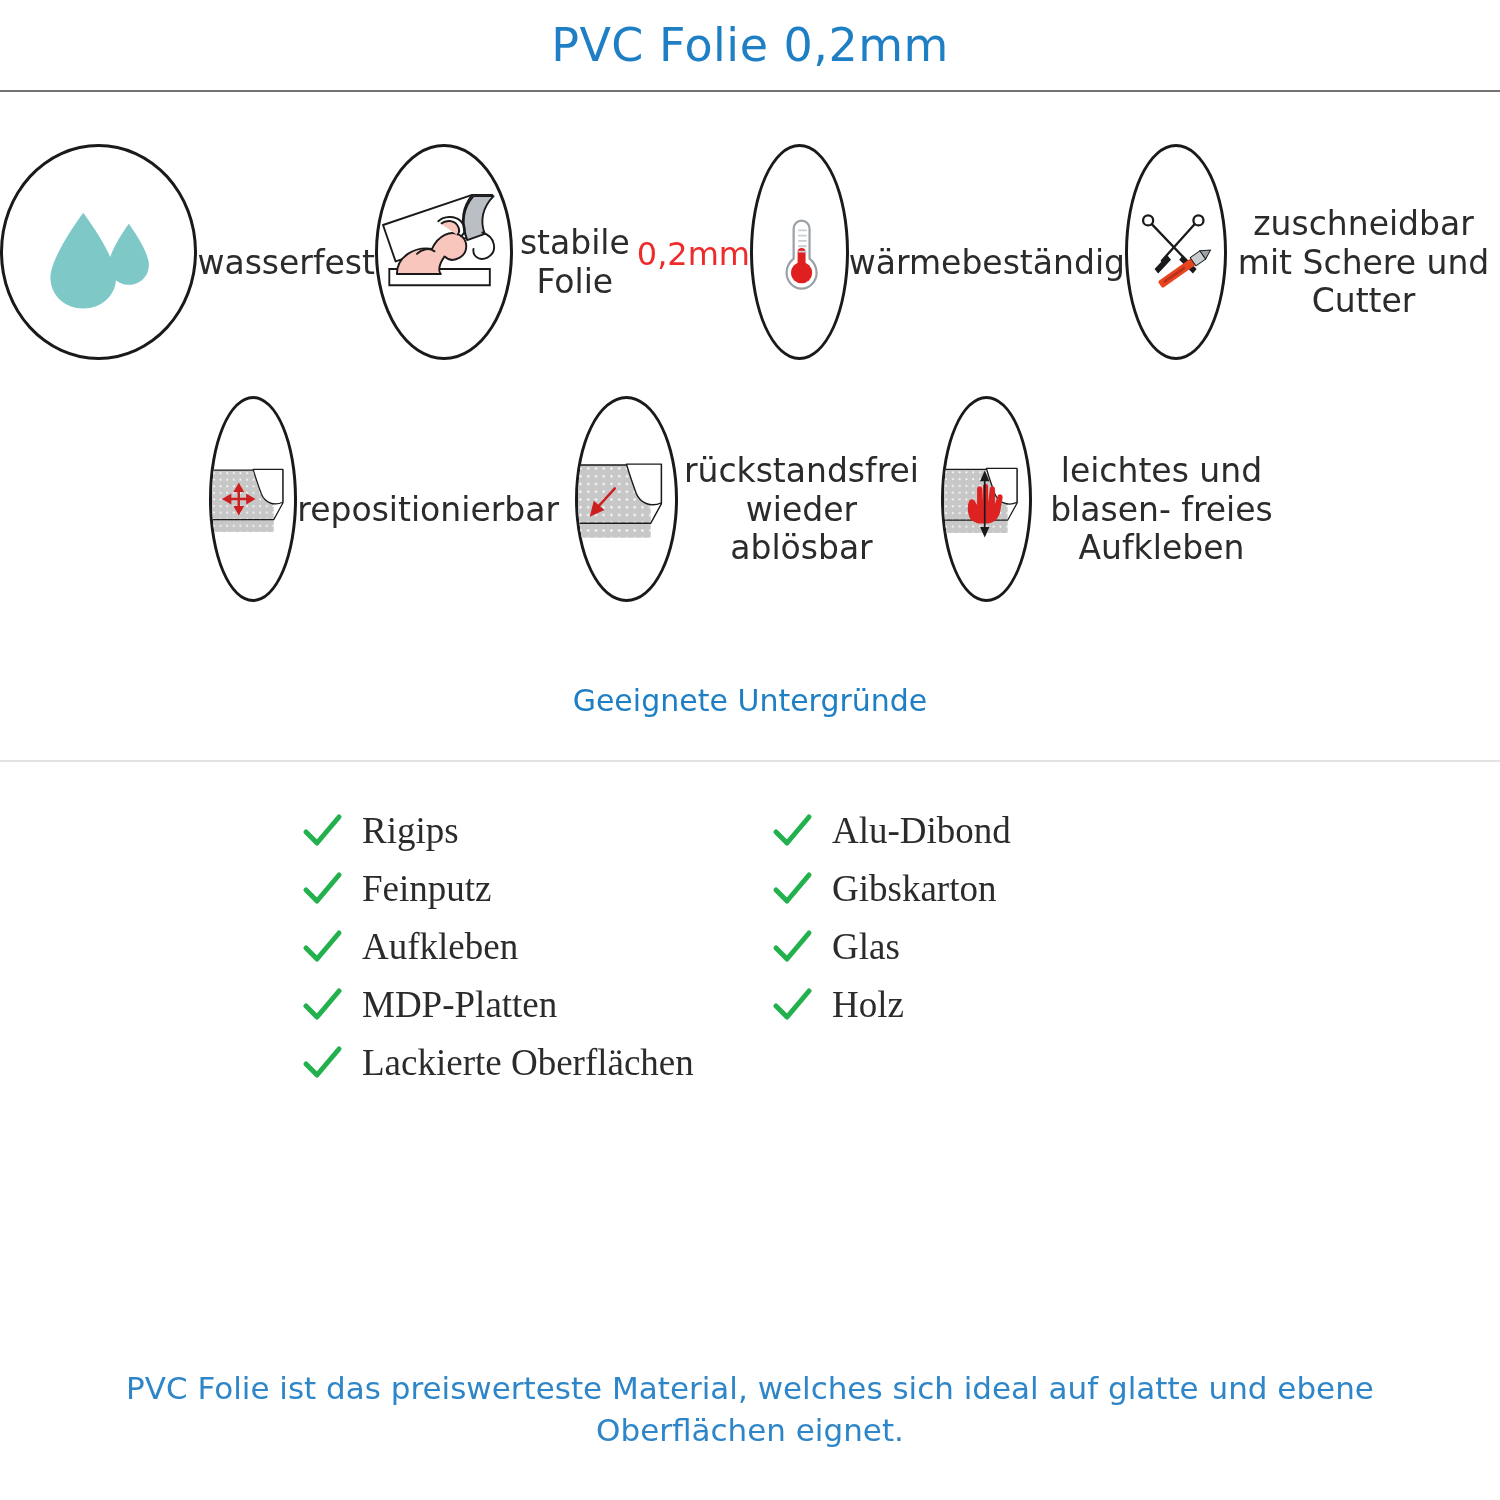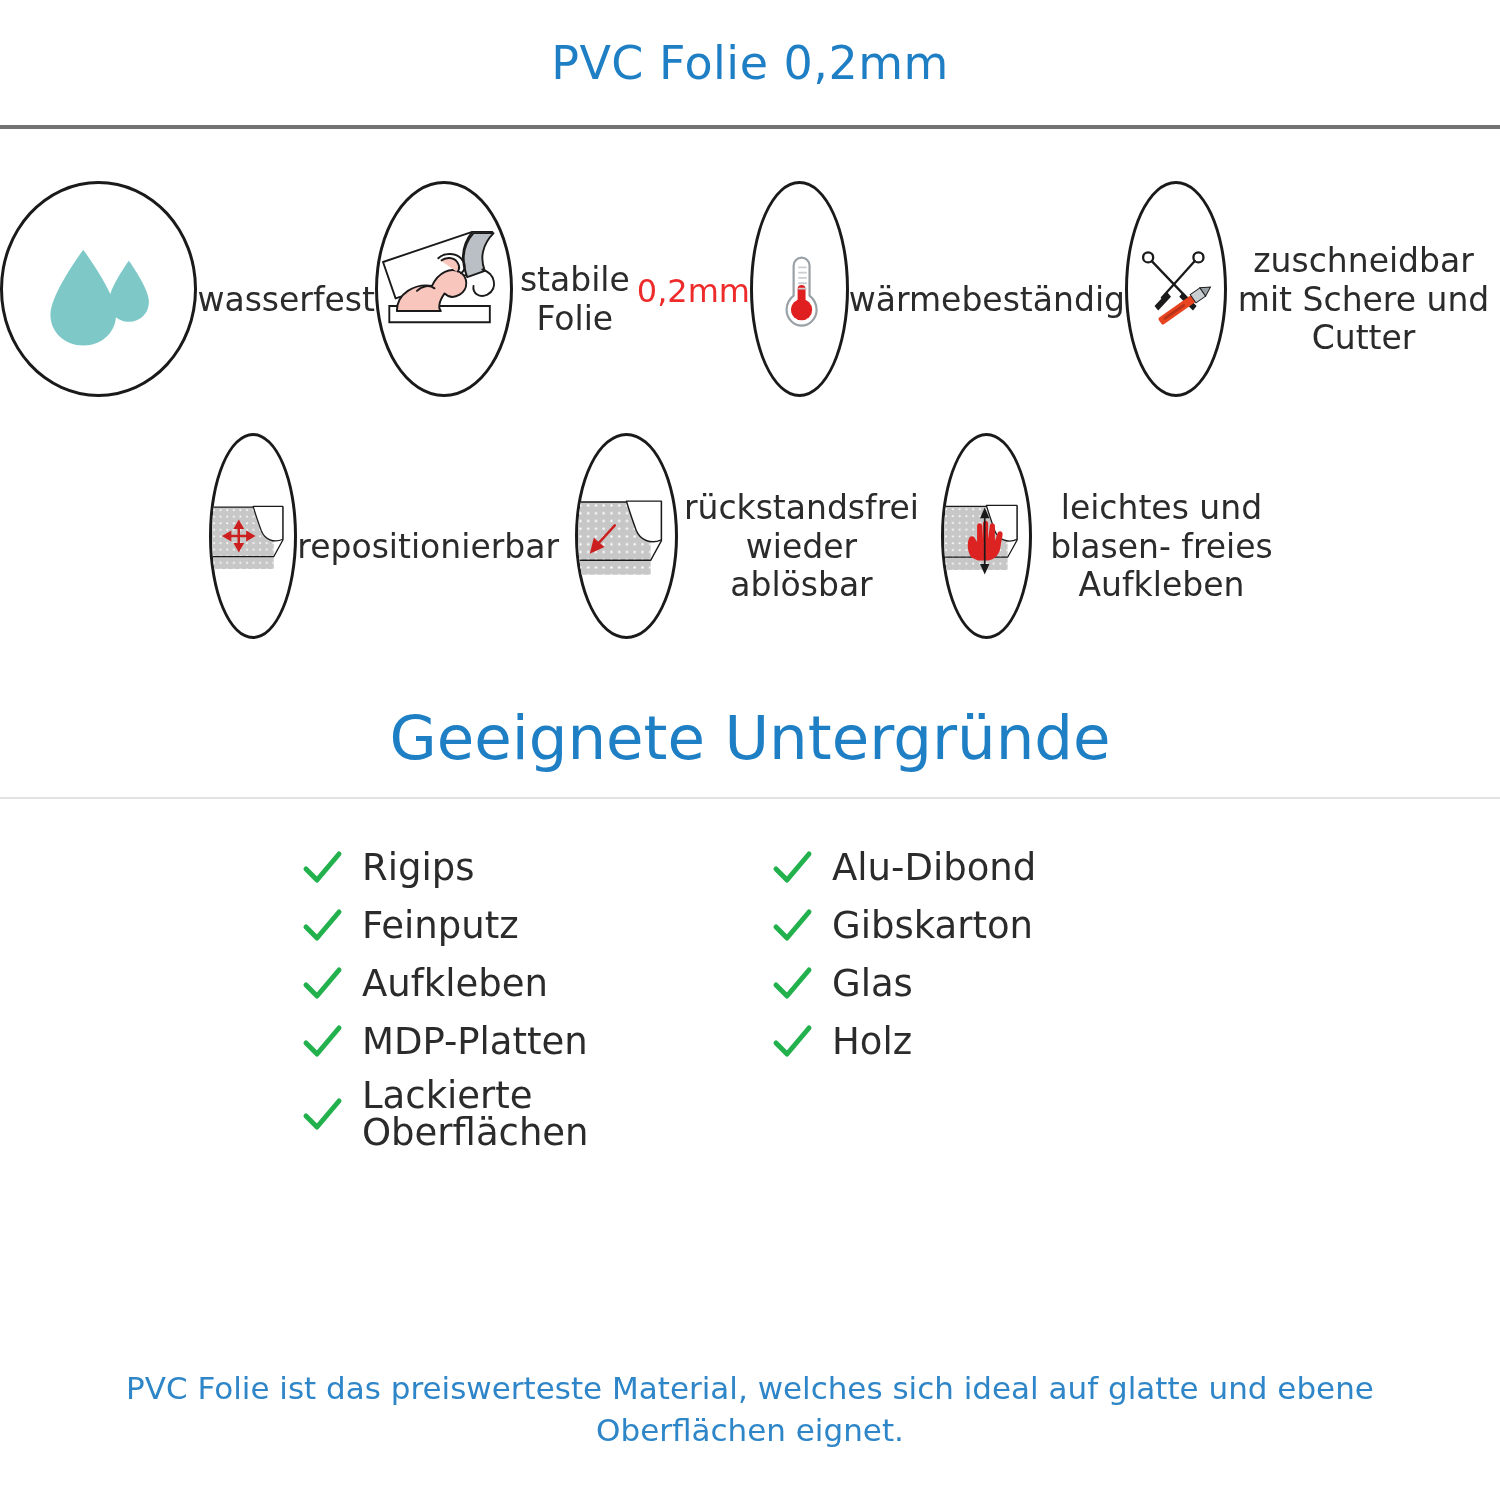--- a/index.html
+++ b/index.html
@@ -7,23 +7,23 @@
     width:1500px;height:1500px;
     background:#ffffff;
     font-family:"DejaVu Sans","Liberation Sans",sans-serif;
     color:#333;
     overflow:hidden;
   }
   .page{position:relative;width:1500px;height:1500px;box-sizing:border-box;}
 
   
   .header{
-    height:129px;
+    height:92px;
     display:flex;align-items:center;justify-content:center;
-    border-bottom:4px solid #737373;
+    border-bottom:2px solid #737373;
     box-sizing:border-box;
   }
   .header-title{
     font-size:46px;color:#1f7fc4;font-weight:400;letter-spacing:0.5px;
   }
 
   
   .features{
     padding-top:52px;
   }
@@ -53,29 +53,29 @@
   }
 
   
   .section-title-wrap{
     margin-top:38px;
     height:120px;
     display:flex;align-items:center;justify-content:center;
     border-bottom:2px solid #e2e2e2;
   }
   .section-title{
-    font-size:61px;color:#1f7fc4;font-weight:400;
+    font-size:30px;color:#1f7fc4;font-weight:400;
   }
 
   
   .surfaces{
     display:flex;justify-content:center;
     padding-top:46px;gap:0px;
   }
-  .col{width:470px;}
+  .col{width:470px;font-family:Liberation Serif, serif;}
   .col.right{width:430px;}
   .surface-item{
     display:flex;align-items:center;gap:18px;margin-bottom:14px;
   }
   .check{
     width:44px;height:44px;flex:0 0 44px;display:block;
   }
   .surface-label{
     font-size:37px;color:#2b2b2b;line-height:1;
   }

